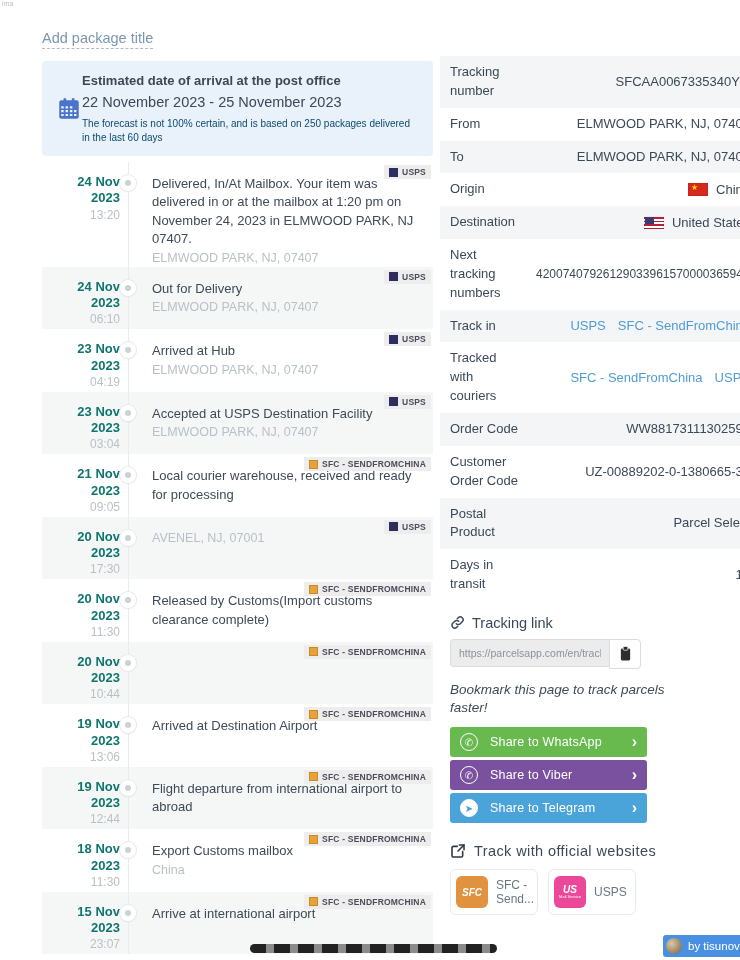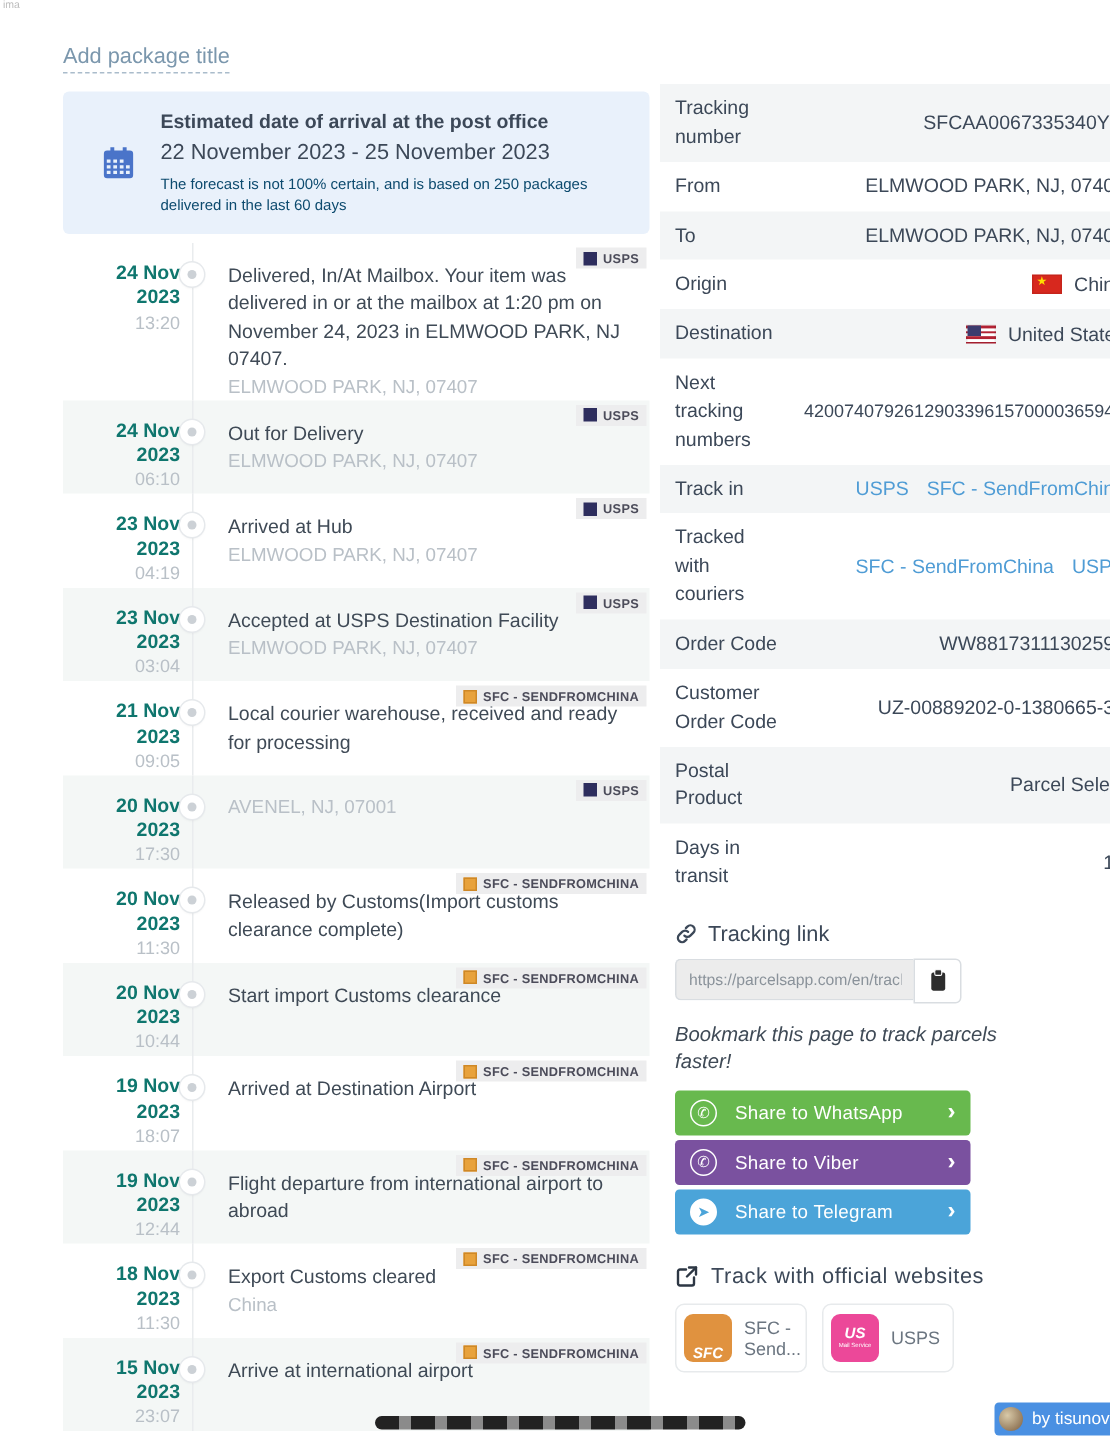--- a/index.html
+++ b/index.html
@@ -4,21 +4,21 @@
 <style>
   html,body{margin:0;padding:0}
   body{width:740px;height:960px;overflow:hidden;position:relative;background:#fff;
        font-family:"Liberation Sans",sans-serif;color:#3c4858}
   
   .fragment{position:absolute;left:2px;top:0;font-size:7px;color:#bcbcbc}
   
   #leftcol{position:absolute;left:42px;top:0;width:391px}
   .addlink{display:inline-block;margin-top:30px;font-size:14.5px;color:#7b97ad;
            border-bottom:1px dashed #aabccb;padding-bottom:2px;cursor:pointer}
-  #estimate{background:#e9f1fb;border-radius:4px;padding:12px 24px;display:flex;gap:15px;margin-top:12px;box-sizing:border-box}
+  #estimate{background:#e9f1fb;border-radius:4px;padding:12px 14px;display:flex;margin-top:12px;box-sizing:border-box}
   .cal-wrap{align-self:center;color:#4a74c9;flex:none}
   .est-title{font-size:13px;font-weight:bold;margin-bottom:6px}
   .est-range{font-size:14.5px;margin-bottom:7px}
   .est-note{font-size:10px;color:#0c4a6e;line-height:1.35}
   
   #timeline{margin-top:6px}
   .event{position:relative;display:flex;padding:12px 6px 2px 18px;min-height:59px;box-sizing:border-box}
   .event.alt{background:#f4f7f6}
   .event::before{content:"";position:absolute;left:86px;top:0;bottom:0;width:1px;background:#e9ecee}
   .badge{position:absolute;top:3px;right:2px;display:flex;align-items:center;gap:4px;background:#ededee;
@@ -232,35 +232,31 @@
     <span class="badge">
       <span class="csq sfc"></span>
       <span>SFC - SENDFROMCHINA</span>
     </span>
     <div class="dcol">
       <div class="d1">20 Nov</div>
       <div class="d1">2023</div>
       <div class="d2">10:44</div>
     </div>
     <span class="dot"></span>
-    <div class="econt">
-      <div class="etitle">Start import Customs clearance</div>
-
-    </div>
   </div>
 
   <div class="event">
     <span class="badge">
       <span class="csq sfc"></span>
       <span>SFC - SENDFROMCHINA</span>
     </span>
     <div class="dcol">
       <div class="d1">19 Nov</div>
       <div class="d1">2023</div>
-      <div class="d2">18:07</div>
+      <div class="d2">13:06</div>
     </div>
     <span class="dot"></span>
     <div class="econt">
       <div class="etitle">Arrived at Destination Airport</div>
 
     </div>
   </div>
 
   <div class="event alt">
     <span class="badge">
@@ -284,21 +280,21 @@
       <span class="csq sfc"></span>
       <span>SFC - SENDFROMCHINA</span>
     </span>
     <div class="dcol">
       <div class="d1">18 Nov</div>
       <div class="d1">2023</div>
       <div class="d2">11:30</div>
     </div>
     <span class="dot"></span>
     <div class="econt">
-      <div class="etitle">Export Customs cleared</div>
+      <div class="etitle">Export Customs mailbox</div>
       <div class="eloc">China</div>
     </div>
   </div>
 
   <div class="event alt">
     <span class="badge">
       <span class="csq sfc"></span>
       <span>SFC - SENDFROMCHINA</span>
     </span>
     <div class="dcol">
@@ -427,21 +423,21 @@
       <svg width="16" height="16" viewBox="0 0 24 24" fill="none" stroke="#2d3744" stroke-width="2.4" stroke-linecap="round" stroke-linejoin="round">
         <path d="M19 13v6a2 2 0 01-2 2H5a2 2 0 01-2-2V7a2 2 0 012-2h6"></path>
         <path d="M14 3h7v7"></path>
           <path d="M21 3l-9 9"></path>
       </svg>
     </span>
     <span>Track with official websites</span>
   </div>
   <div class="cards">
   <div class="card">
-    <span class="clogo" style="background: rgb(224, 146, 63); justify-content: flex-end;">
+    <span class="clogo" style="background: rgb(224, 146, 63);">
       <span class="big">SFC</span>
       <span class="sub"></span>
     </span>
     <span class="clabel">SFC - Send...</span>
   </div>
 
   <div class="card">
     <span class="clogo" style="background: #ec4899;">
       <span class="big">US</span>
       <span class="sub">Mail Service</span>

